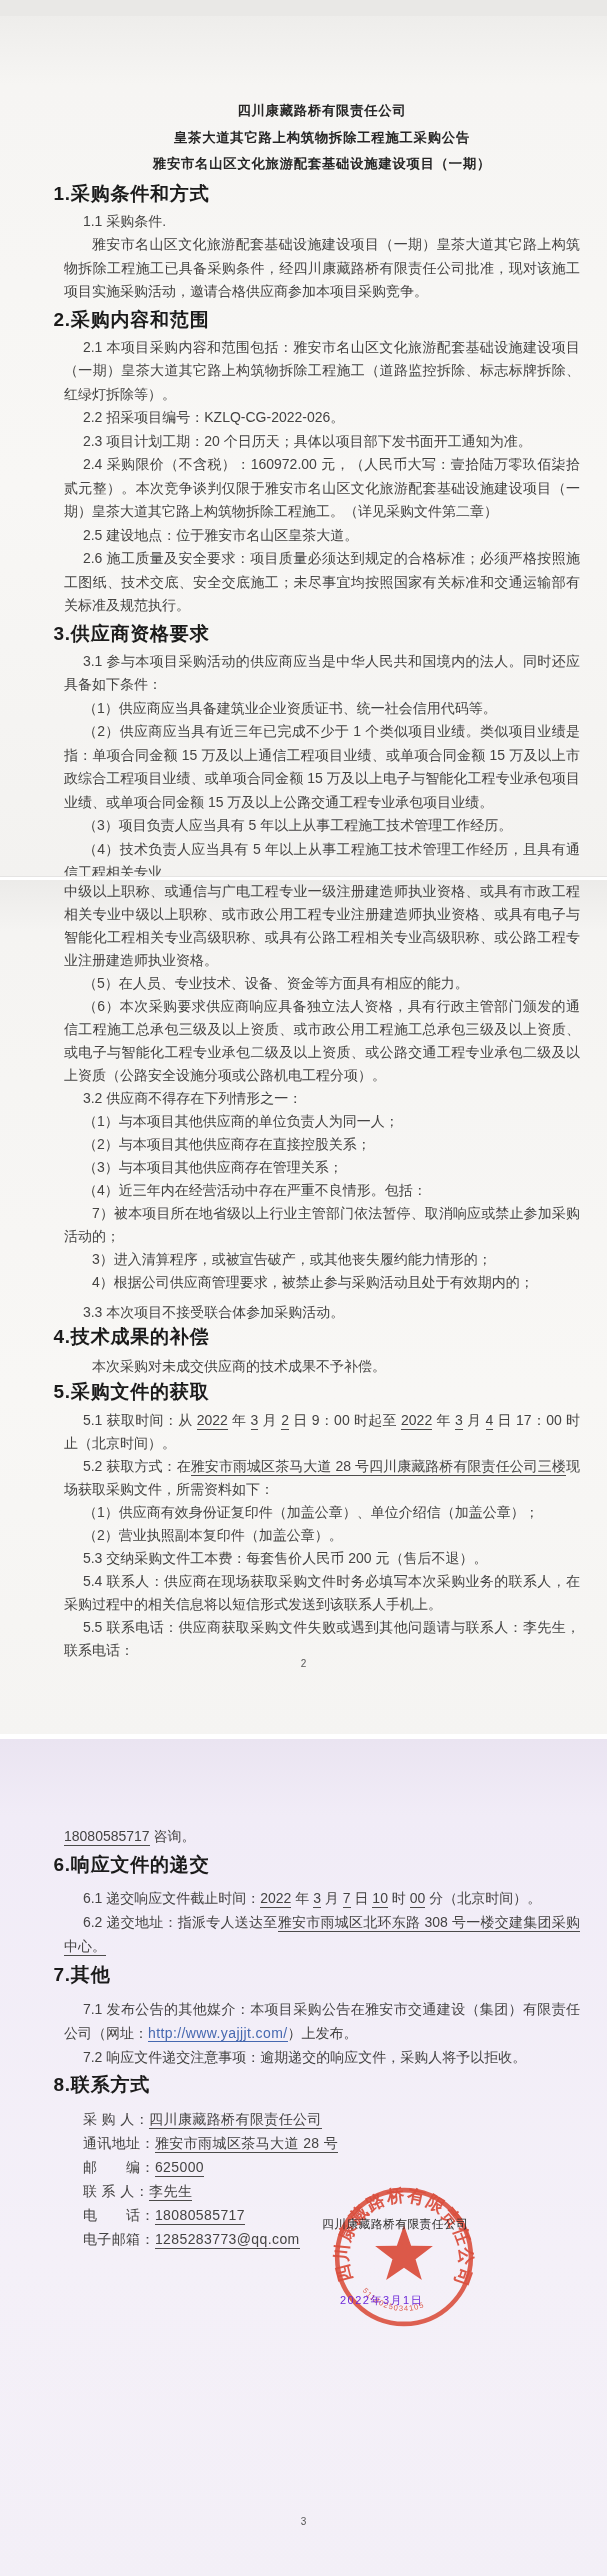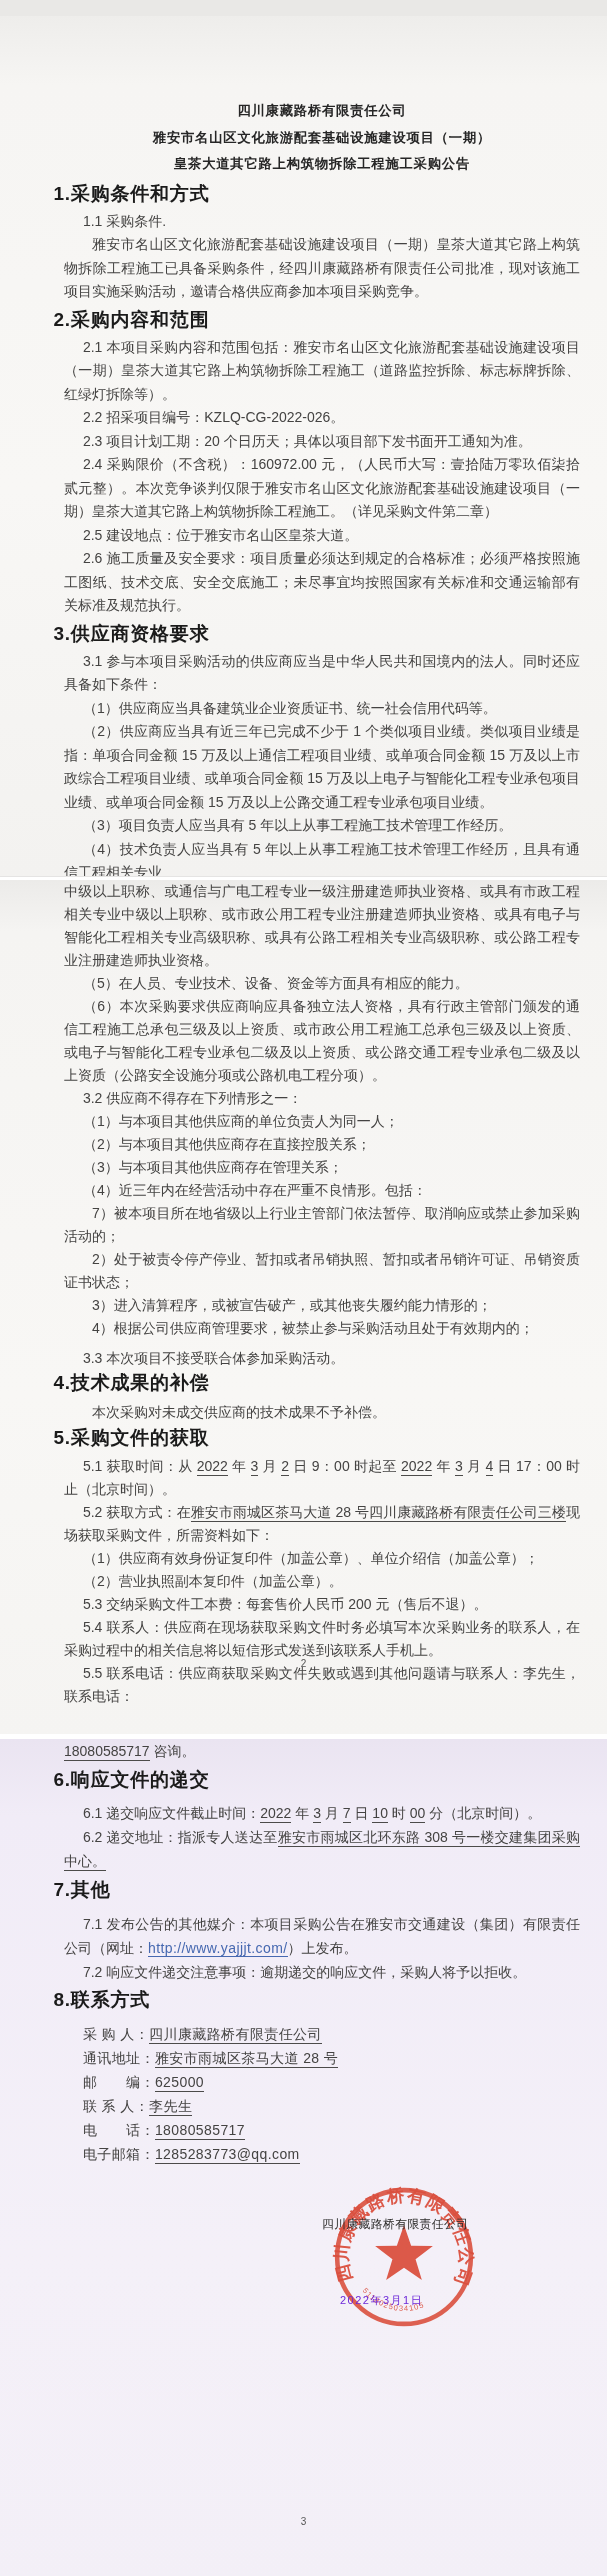--- a/index.html
+++ b/index.html
@@ -8,21 +8,21 @@
   .page{position:absolute;left:0;width:607px;}
   #page1{top:0;height:860px;background:linear-gradient(180deg,#eeedeb 0%,#f6f5f3 8%,#f8f7f5 55%,#f3f2f0 100%);}
   #page2{top:864px;height:855px;background:linear-gradient(180deg,#ecebe9 0%,#f5f4f2 6%,#f8f7f5 60%,#f5f4f2 100%);}
   #page3{top:1723px;height:853px;background:linear-gradient(180deg,#eae4f1 0%,#f1ecf7 9%,#f4f0f8 60%,#f3eff7 100%);}
   .seam{position:absolute;left:0;width:607px;background:#ffffff;}
   #seam1{top:860px;height:3.8px;box-shadow:0 0.8px 0 #dddcda inset;}
   #seam2{top:1718px;height:4.6px;}
   .content{padding:0 27px 0 64px;}
   #page1 .content{padding-top:82px;}
   #page2 .content{}
-  #page3 .content{}
+  #page3 .content{padding-top:85px;}
   .blk{margin:0;color:#444342;font-size:14px;line-height:23.5px;text-align:justify;}
   #page2 .blk{line-height:23px;}
   #page3 .blk{line-height:24px;}
   .t{text-align:center;font-weight:bold;font-size:13.3px;color:#262626;line-height:26.6px;letter-spacing:0.8px;text-indent:0;}
   .h{font-size:19px;font-weight:bold;color:#1b1b1b;line-height:29px;margin:1.5px 0 1.5px -10.6px;letter-spacing:0.8px;text-align:left;}
   #page3 .h{line-height:30px;}
   .ind1{text-indent:1.35em;}
   .ind2{text-indent:2em;}
   .c{line-height:27px;text-indent:1.35em;letter-spacing:0.4px;}
   .gap{margin-top:6.8px;}
@@ -36,22 +36,22 @@
   .seal-date{position:absolute;left:340px;top:2277px;font-size:11px;color:#6d28d9;letter-spacing:1.5px;white-space:nowrap;}
 </style>
 </head>
 <body>
 
 <div class="canvas">
 
   <div class="page" id="page1">
     <div class="content">
         <p class="blk t"><span>四川康藏路桥有限责任公司</span></p>
+        <p class="blk t"><span>皇茶大道其它路上构筑物拆除工程施工采购公告</span></p>
         <p class="blk t"><span>雅安市名山区文化旅游配套基础设施建设项目（一期）</span></p>
-        <p class="blk t"><span>皇茶大道其它路上构筑物拆除工程施工采购公告</span></p>
         <p class="blk h"><span>1.采购条件和方式</span></p>
         <p class="blk p ind1"><span>1.1 采购条件.</span></p>
         <p class="blk p ind2"><span>雅安市名山区文化旅游配套基础设施建设项目（一期）皇茶大道其它路上构筑物拆除工程施工已具备采购条件，经四川康藏路桥有限责任公司批准，现对该施工项目实施采购活动，邀请合格供应商参加本项目采购竞争。</span></p>
         <p class="blk h"><span>2.采购内容和范围</span></p>
         <p class="blk p ind1"><span>2.1 本项目采购内容和范围包括：雅安市名山区文化旅游配套基础设施建设项目（一期）皇茶大道其它路上构筑物拆除工程施工（道路监控拆除、标志标牌拆除、红绿灯拆除等）。</span></p>
         <p class="blk p ind1"><span>2.2 招采项目编号：KZLQ-CG-2022-026。</span></p>
         <p class="blk p ind1"><span>2.3 项目计划工期：20 个日历天；具体以项目部下发书面开工通知为准。</span></p>
         <p class="blk p ind1"><span>2.4 采购限价（不含税）：160972.00 元，（人民币大写：壹拾陆万零玖佰柒拾贰元整）。本次竞争谈判仅限于雅安市名山区文化旅游配套基础设施建设项目（一期）皇茶大道其它路上构筑物拆除工程施工。（详见采购文件第二章）</span></p>
         <p class="blk p ind1"><span>2.5 建设地点：位于雅安市名山区皇茶大道。</span></p>
         <p class="blk p ind1"><span>2.6 施工质量及安全要求：项目质量必须达到规定的合格标准；必须严格按照施工图纸、技术交底、安全交底施工；未尽事宜均按照国家有关标准和交通运输部有关标准及规范执行。</span></p>
@@ -69,21 +69,20 @@
     <div class="content">
         <p class="blk p"><span>中级以上职称、或通信与广电工程专业一级注册建造师执业资格、或具有市政工程相关专业中级以上职称、或市政公用工程专业注册建造师执业资格、或具有电子与智能化工程相关专业高级职称、或具有公路工程相关专业高级职称、或公路工程专业注册建造师执业资格。</span></p>
         <p class="blk p ind1"><span>（5）在人员、专业技术、设备、资金等方面具有相应的能力。</span></p>
         <p class="blk p ind1"><span>（6）本次采购要求供应商响应具备独立法人资格，具有行政主管部门颁发的通信工程施工总承包三级及以上资质、或市政公用工程施工总承包三级及以上资质、或电子与智能化工程专业承包二级及以上资质、或公路交通工程专业承包二级及以上资质（公路安全设施分项或公路机电工程分项）。</span></p>
         <p class="blk p ind1"><span>3.2 供应商不得存在下列情形之一：</span></p>
         <p class="blk p ind1"><span>（1）与本项目其他供应商的单位负责人为同一人；</span></p>
         <p class="blk p ind1"><span>（2）与本项目其他供应商存在直接控股关系；</span></p>
         <p class="blk p ind1"><span>（3）与本项目其他供应商存在管理关系；</span></p>
         <p class="blk p ind1"><span>（4）近三年内在经营活动中存在严重不良情形。包括：</span></p>
         <p class="blk p ind2"><span>7）被本项目所在地省级以上行业主管部门依法暂停、取消响应或禁止参加采购活动的；</span></p>
-        <p class="blk p ind2"><span>2）处于被责令停产停业、暂扣或者吊销执照、暂扣或者吊销许可证、吊销资质证书状态；</span></p>
         <p class="blk p ind2"><span>3）进入清算程序，或被宣告破产，或其他丧失履约能力情形的；</span></p>
         <p class="blk p ind2"><span>4）根据公司供应商管理要求，被禁止参与采购活动且处于有效期内的；</span></p>
         <p class="blk p ind1 gap"><span>3.3 本次项目不接受联合体参加采购活动。</span></p>
         <p class="blk h"><span>4.技术成果的补偿</span></p>
         <p class="blk p ind2 gap"><span>本次采购对未成交供应商的技术成果不予补偿。</span></p>
         <p class="blk h"><span>5.采购文件的获取</span></p>
         <p class="blk p ind1 gap"><span>5.1 获取时间：从 </span><span class="u">2022</span><span> 年 </span><span class="u">3</span><span> 月 </span><span class="u">2</span><span> 日 9：00 时起至 </span><span class="u">2022</span><span> 年 </span><span class="u">3</span><span> 月 </span><span class="u">4</span><span> 日 17：00 时止（北京时间）。</span></p>
         <p class="blk p ind1"><span>5.2 获取方式：在</span><span class="u">雅安市雨城区茶马大道 28 号四川康藏路桥有限责任公司三楼</span><span>现场获取采购文件，所需资料如下：</span></p>
         <p class="blk p ind1"><span>（1）供应商有效身份证复印件（加盖公章）、单位介绍信（加盖公章）；</span></p>
         <p class="blk p ind1"><span>（2）营业执照副本复印件（加盖公章）。</span></p>

